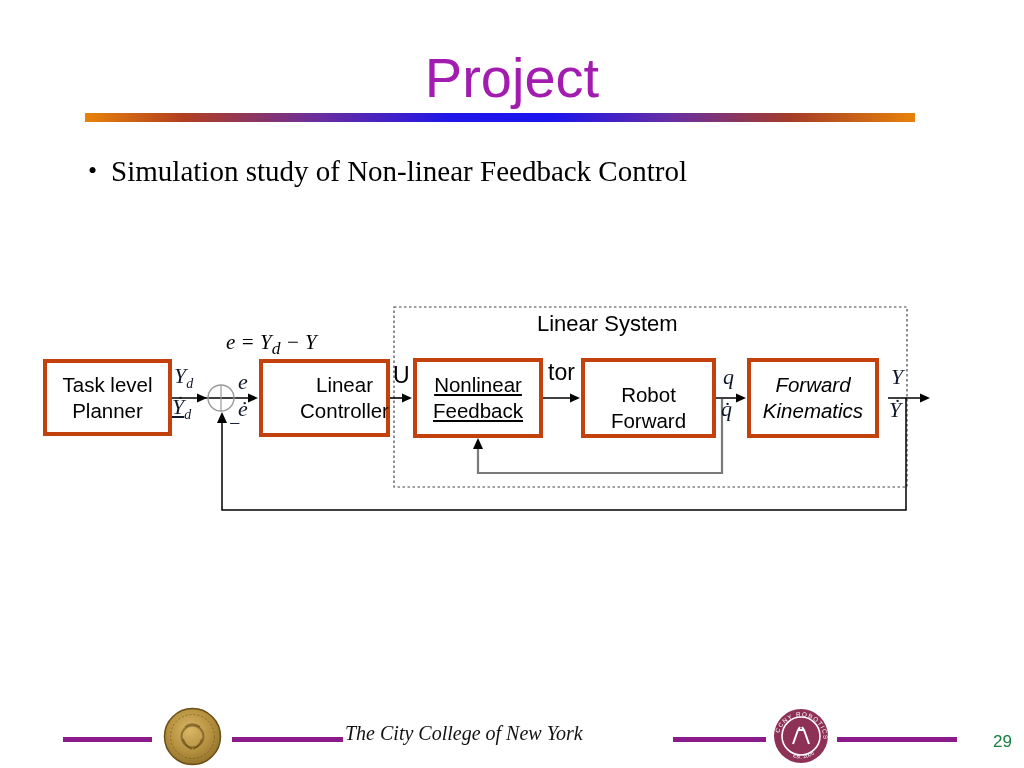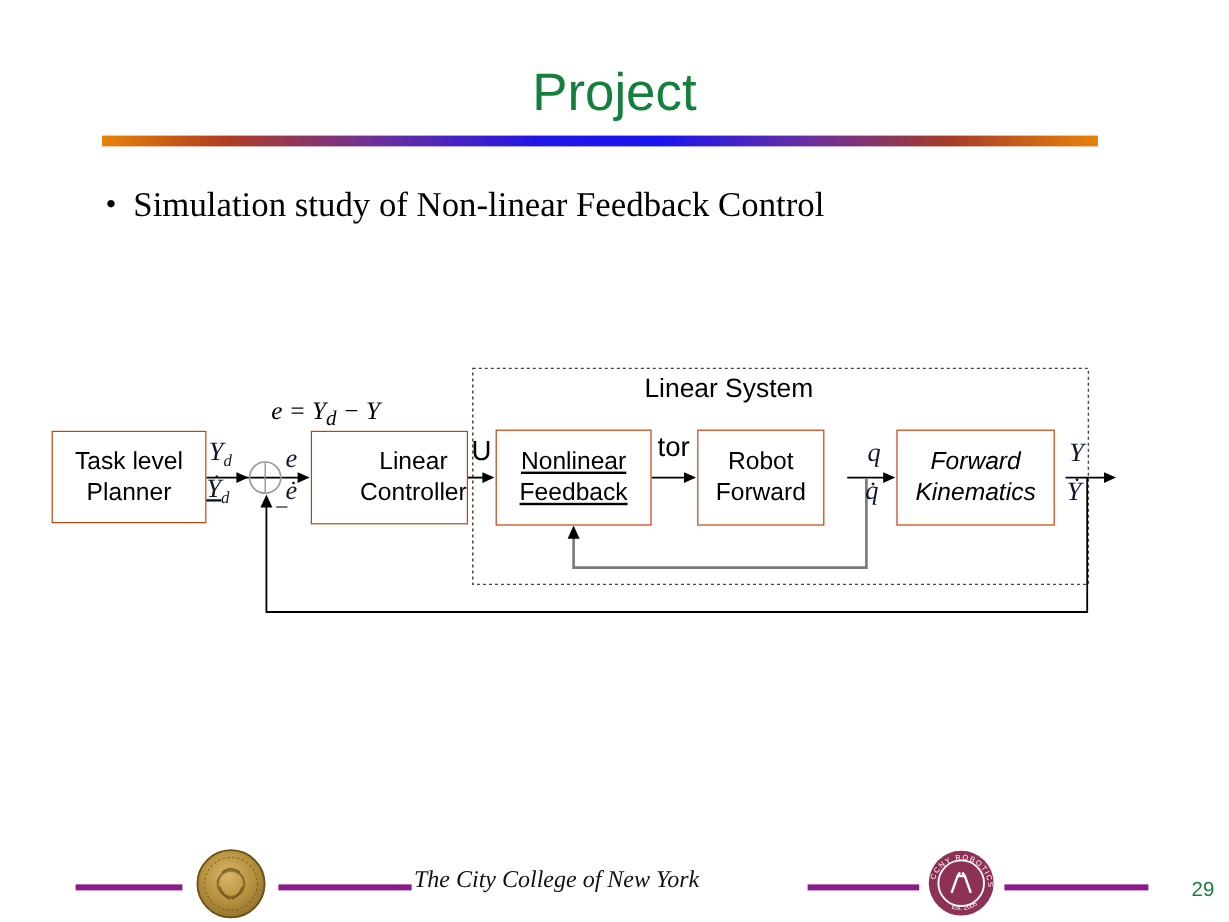--- a/index.html
+++ b/index.html
@@ -11,23 +11,23 @@
     background: #ffffff;
     overflow: hidden;
     font-family: "Liberation Sans", sans-serif;
   }
   .abs { position: absolute; }
 
   
   .title {
     top: 48px; left: 0; width: 1024px;
     text-align: center;
-    font-size: 44px;
+    font-size: 56px;
     line-height: 60px;
-    color: #15803d;
+    color: #a21caf;
     font-family: "Liberation Sans", sans-serif;
   }
   .divider {
     top: 113px; left: 85px; width: 830px; height: 9px;
     background: linear-gradient(90deg,
       #E8820A 0%, #B03E20 12%, #6B2E9E 28%, #2016E8 44%,
       #1A14EE 56%, #6A2FA0 71%, #A43C28 85%, #E8820A 100%);
   }
 
   
@@ -37,21 +37,21 @@
     font-size: 29px;
     color: #000000;
     white-space: nowrap;
   }
   .bullet-glyph { display: inline-block; margin-right: 14px; font-size: 26px; vertical-align: 2px; }
 
   
   .dbox {
     position: absolute;
     background: #ffffff;
-    border: 1px solid #c2410c;
+    border: 4px solid #c2410c;
     display: flex;
     flex-direction: column;
     justify-content: center;
     align-items: center;
     text-align: center;
     font-size: 20.5px;
     line-height: 26px;
     color: #000000;
     z-index: 3;
   }
@@ -159,21 +159,21 @@
     <span>Planner</span>
   </div>
   <div class="dbox" style="left:259px; top:359px; width:131px; height:78px;padding-left:40px;">
     <span>Linear</span>
     <span>Controller</span>
   </div>
   <div class="dbox" style="left:413px; top:358px; width:130px; height:80px;text-decoration:underline;">
     <span>Nonlinear</span>
     <span>Feedback</span>
   </div>
-  <div class="dbox" style="left:581px; top:358px; width:106px; height:80px;">
+  <div class="dbox" style="left:581px; top:358px; width:135px; height:80px;justify-content:flex-end;">
     <span>Robot</span>
     <span>Forward</span>
   </div>
   <div class="dbox it" style="left:747px; top:358px; width:132px; height:80px;">
     <span>Forward</span>
     <span>Kinematics</span>
   </div>
 
   <span class="sig" style="left:174px; top:363px;"><span>Y</span><sub>d</sub></span>
   <span class="sig" style="left:172px; top:394px;text-decoration:underline;"><span>Ẏ</span><sub>d</sub></span>

